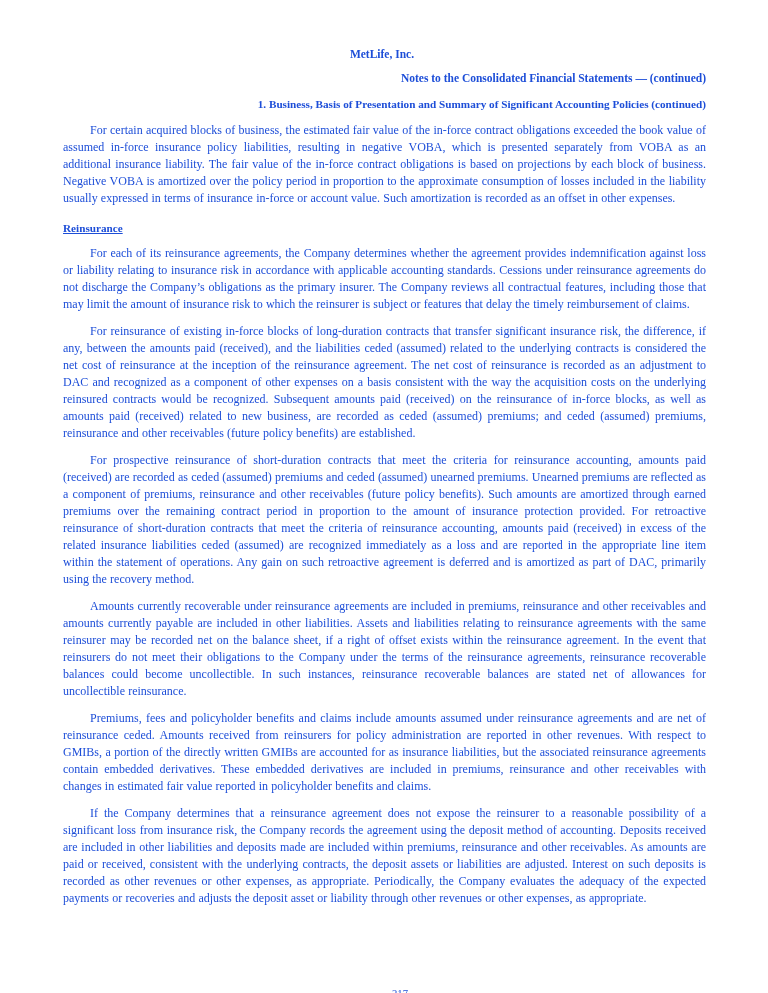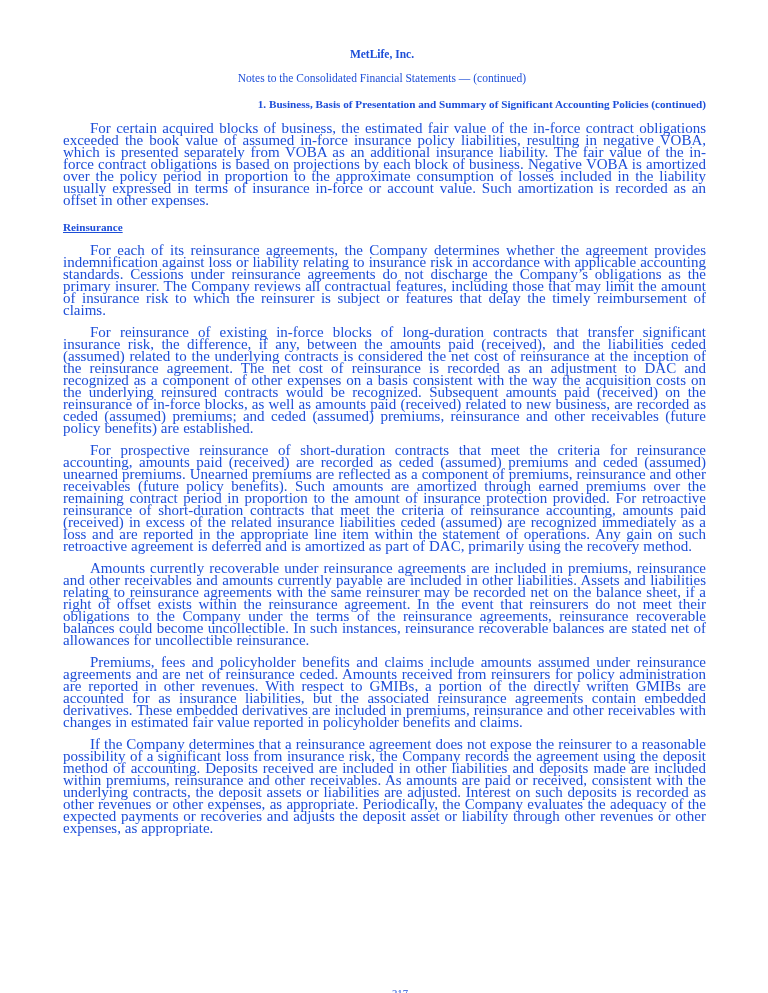--- a/index.html
+++ b/index.html
@@ -20,36 +20,36 @@
     overflow: hidden;
   }
   .company-name {
     text-align: center;
     font-weight: bold;
     font-size: 11.5px;
     line-height: 14px;
     margin-bottom: 10px;
   }
   .doc-title {
-    text-align: center;
-    font-weight: normal;
+    text-align: right;
+    font-weight: bold;
     font-size: 11.5px;
     line-height: 14px;
     margin-bottom: 12px;
   }
   .section-heading {
     text-align: right;
     font-weight: bold;
     font-size: 11.2px;
     line-height: 14px;
     margin-bottom: 11px;
   }
   .body-copy p {
-    font-size: 15px;
-    line-height: 12px;
+    font-size: 12px;
+    line-height: 17px;
     text-align: justify;
     text-indent: 27px;
     margin: 0 0 10px 5px;
     word-spacing: 0.2px;
   }
   .subsection-heading {
     font-weight: bold;
     text-decoration: underline;
     font-size: 11.2px;
     line-height: 14px;

